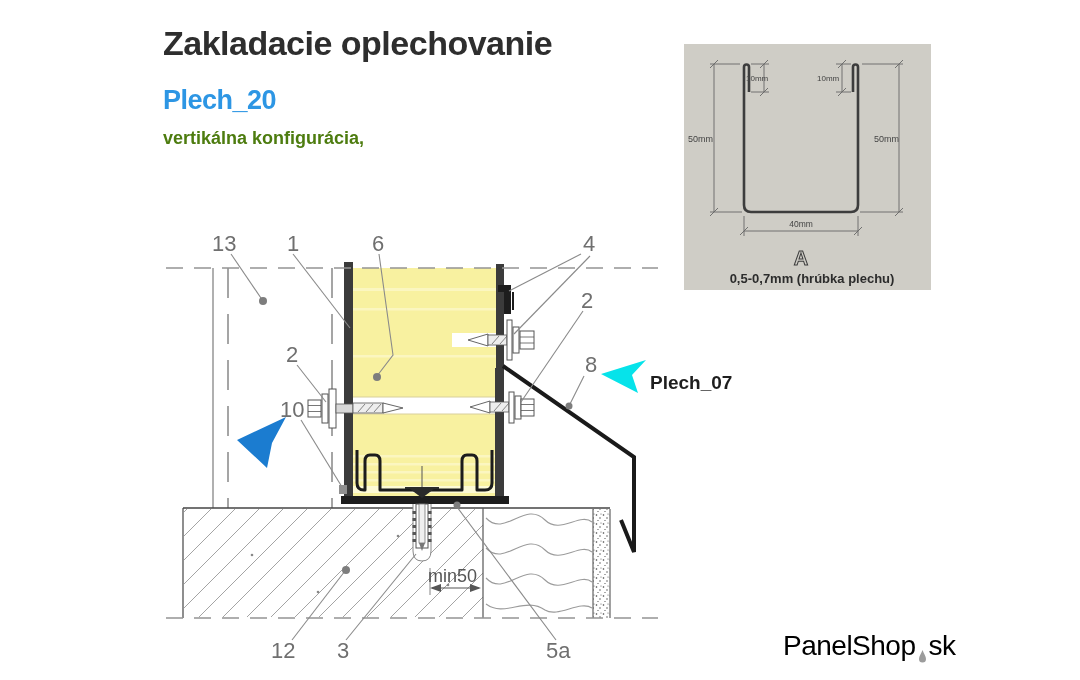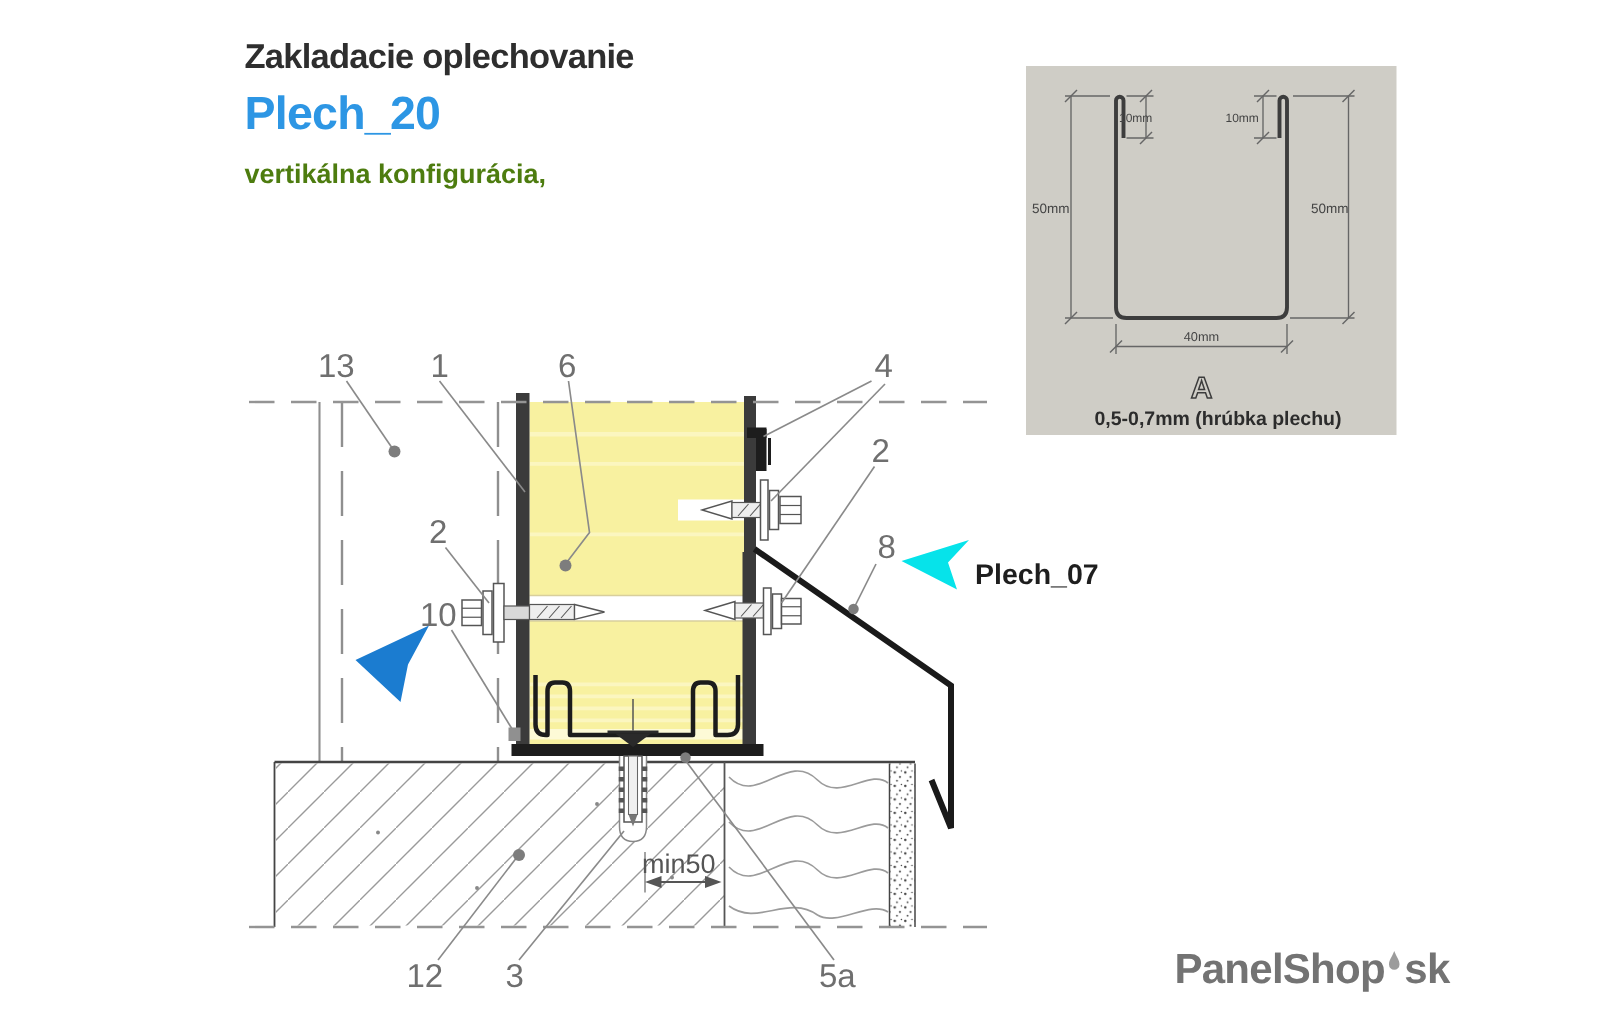--- a/index.html
+++ b/index.html
@@ -1,29 +1,29 @@
 <!DOCTYPE html>
 <html><head>
 <meta charset="utf-8">
 <style>
   html,body{margin:0;padding:0;}
   body{
     width:1080px;height:680px;position:relative;background:#ffffff;
     overflow:hidden;font-family:"Liberation Sans",sans-serif;
   }
   .title-block{position:absolute;left:163px;top:24px;}
-  .title-block h1{font-size:23px;font-weight:bold;color:#2e2e2e;margin:0;letter-spacing:-0.5px;}
-  .product{font-size:31px;font-weight:bold;color:#2d96e4;margin:7px 0 0;letter-spacing:-0.5px;}
+  .title-block h1{font-size:34px;font-weight:bold;color:#2e2e2e;margin:0;letter-spacing:-0.5px;}
+  .product{font-size:27px;font-weight:bold;color:#2d96e4;margin:22px 0 0;letter-spacing:-0.5px;}
   .subtitle{font-size:18px;font-weight:bold;color:#4d7c0f;margin:11px 0 0;line-height:1.3;}
   .inset{position:absolute;left:684px;top:44px;width:247px;height:246px;background:#cfcdc6;}
   .inset svg{display:block;}
   svg text{font-family:"Liberation Sans",sans-serif;}
   .main-svg{position:absolute;left:0;top:0;}
-  .logo{position:absolute;left:783px;top:630px;display:flex;align-items:flex-start;
-        color:#737373;font-weight:bold;font-size:28px;letter-spacing:-0.5px;}
+  .logo{position:absolute;left:783px;top:630px;display:flex;align-items:flex-end;
+        color:#000000;font-weight:normal;font-size:28px;letter-spacing:-0.5px;}
   .logo .drop{margin:0 2px;transform:translateY(2px);}
   .callout-text{font-size:22px;fill:#6f6f6f;}
 </style>
 </head>
 <body>
 
 <div class="title-block">
   <h1>Zakladacie oplechovanie</h1>
   <div class="product">Plech_20</div>
   <div class="subtitle">

